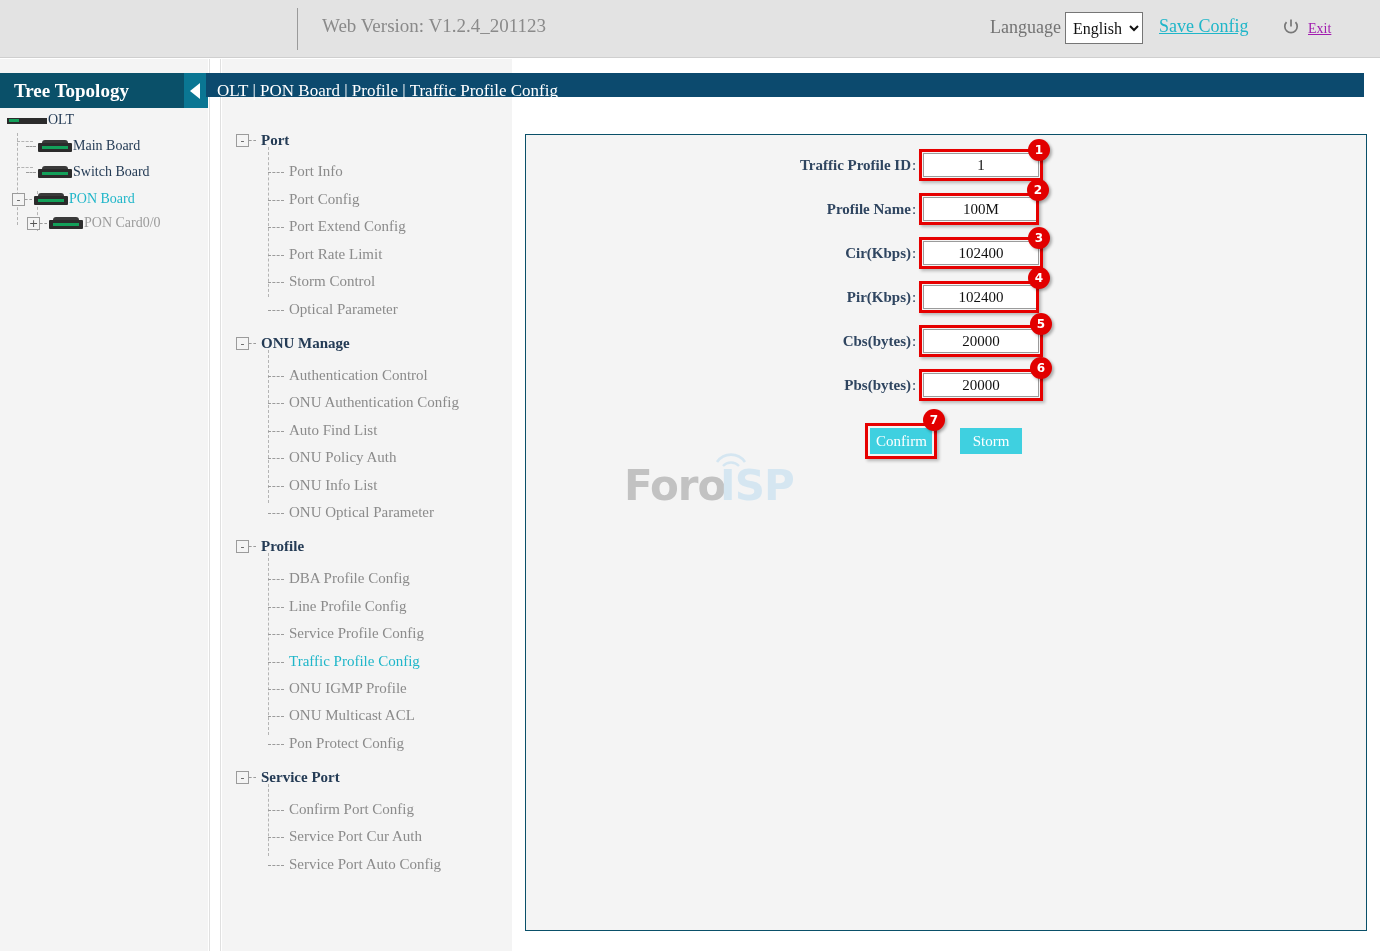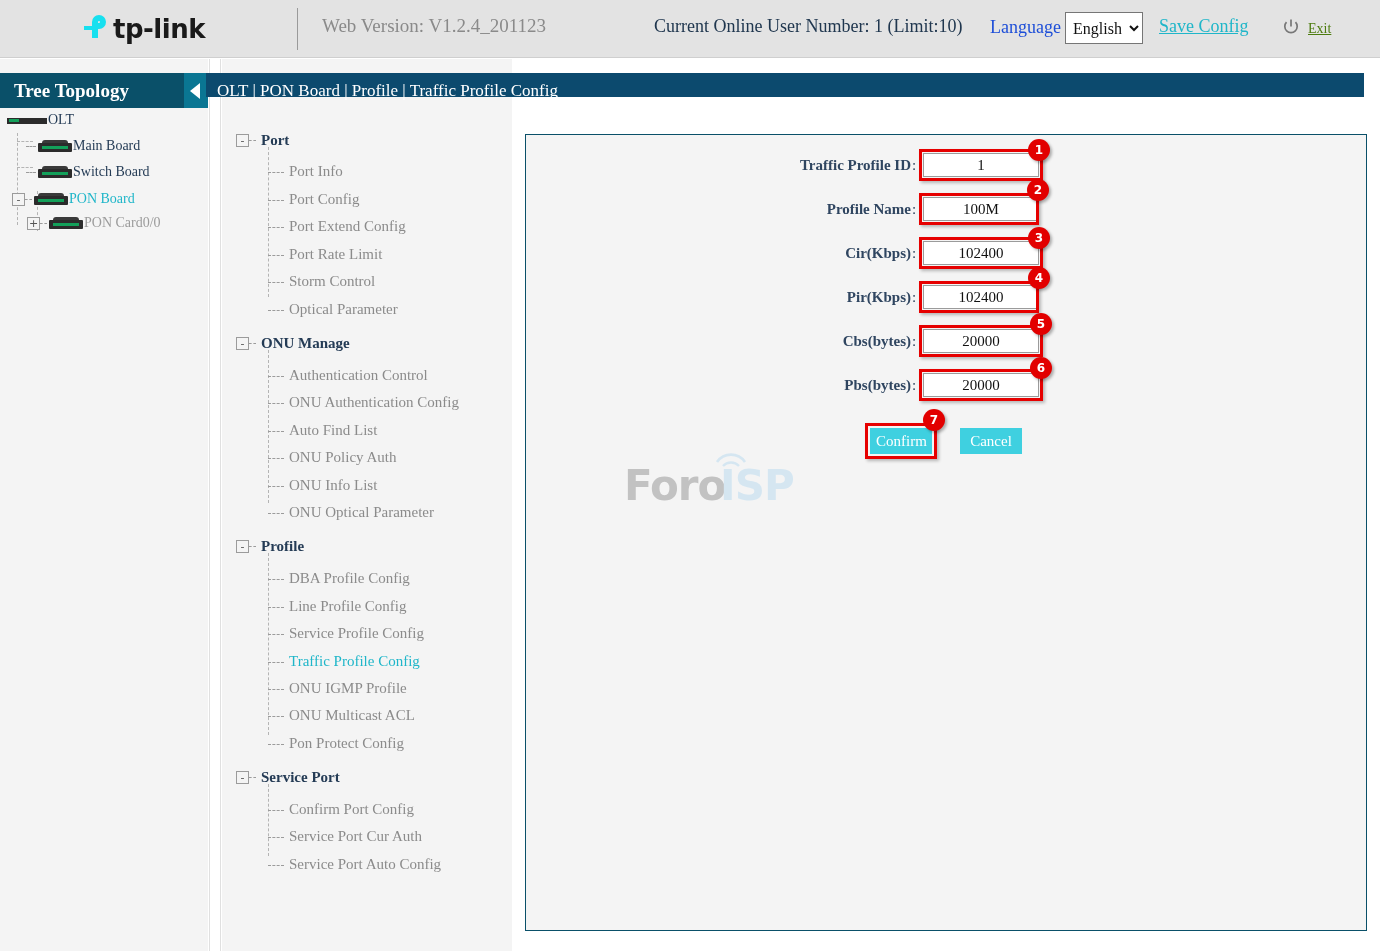--- a/index.html
+++ b/index.html
@@ -36,42 +36,42 @@
   #web-version {
     position: absolute; left: 322px; top: 15px;
     font-size: 19px; color: #8a8a8a;
   }
   #online-users {
     position: absolute; left: 654px; top: 16px;
     font-size: 18px; color: #20374f;
   }
   #language-label {
     position: absolute; left: 990px; top: 17px;
-    font-size: 18px; color: #1d4ed8;
+    font-size: 18px; color: #737373;
   }
   #language-select {
     position: absolute; left: 1065px; top: 12px;
     width: 78px; height: 32px;
     font-family: "Liberation Serif", serif;
     font-size: 16px; color: #111;
     background: #fff; border: 1px solid #767676;
     padding-left: 3px;
   }
   #save-config {
     position: absolute; left: 1159px; top: 16px;
     font-size: 18px; color: #1fb6c9;
     text-decoration: underline; cursor: pointer;
   }
   #power-icon {
     position: absolute; left: 1282px; top: 18px;
     width: 18px; height: 18px; color: #777;
   }
   #exit-link {
     position: absolute; left: 1308px; top: 21px;
-    font-size: 14px; color: #4d7c0f;
+    font-size: 14px; color: #a21caf;
     text-decoration: underline; cursor: pointer;
   }
 
   
   #tree-sidebar {
     position: absolute; left: 0; top: 59px;
     width: 208px; height: 892px;
     background: #f4f4f4;
   }
   #tree-header {
@@ -263,31 +263,22 @@
     border: none;
     font-family: "Liberation Serif", serif;
     font-size: 15px; color: #ffffff;
     cursor: pointer;
   }
 </style>
 </head>
 <body>
 
 <div id="top-header">
-  <div id="logo-wrap">
-    <span id="logo-mark">
-      <svg width="34" height="34" viewBox="0 0 34 34">
-        <path d="M6 14 h8 v-4 a7 7 0 1 1 7 7 h-3 v-6 h3 a1 1 0 1 0 -1 -1 v16 h-6 v-8 h-8 z" fill="#17e0ef"></path>
-      </svg>
-    </span>
-    <span id="logo-text">tp-link</span>
-  </div>
   <div id="header-divider"></div>
   <div id="web-version">Web Version: V1.2.4_201123</div>
-  <div id="online-users">Current Online User Number: 1 (Limit:10)</div>
   <div id="language-label">Language</div>
   <select id="language-select">
     <option>English</option>
   </select>
   <div id="save-config">Save Config</div>
   <span id="power-icon">
     <svg width="18" height="18" viewBox="0 0 18 18">
       <path d="M4.5 4.2 a6.2 6.2 0 1 0 9 0" fill="none" stroke="#777" stroke-width="1.7"></path>
       <line x1="9" y1="1.5" x2="9" y2="8.5" stroke="#777" stroke-width="1.7"></line>
     </svg>
@@ -442,19 +433,19 @@
     <div class="form-row" style="left:180px; top:238px; width:340px;">
       <span class="form-label" style="right:135px;">Pbs(bytes)</span>
       <span class="form-colon" style="left:206px;">:</span>
       <input class="form-input" style="left: 217px;" value="20000">
       <div class="hl-box" style="left:213px; top:-4px; width:124px; height:32px;"></div>
       <span class="badge" style="left:324px; top:-16px;">6</span>
     </div>
 
     <div class="form-row" style="left:344px; top:293px; width:200px;">
       <button class="act-btn" style="left:0px;">Confirm</button>
-      <button class="act-btn" style="left:90px;">Cancel</button>
+      <button class="act-btn" style="left:90px;">Storm</button>
       <div class="hl-box" style="left:-5px; top:-5px; width:72px; height:36px;"></div>
       <span class="badge" style="left:53px; top:-19px;">7</span>
     </div>
 
   </div>
 </div>
 
 </body></html>

